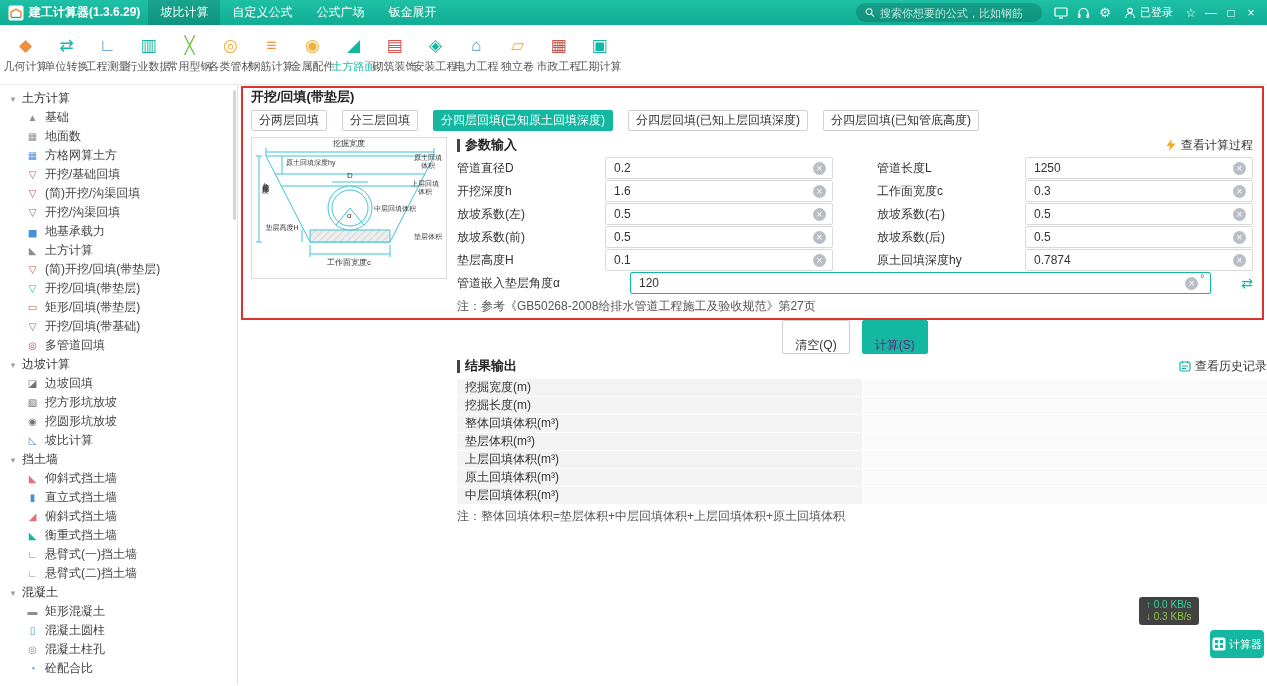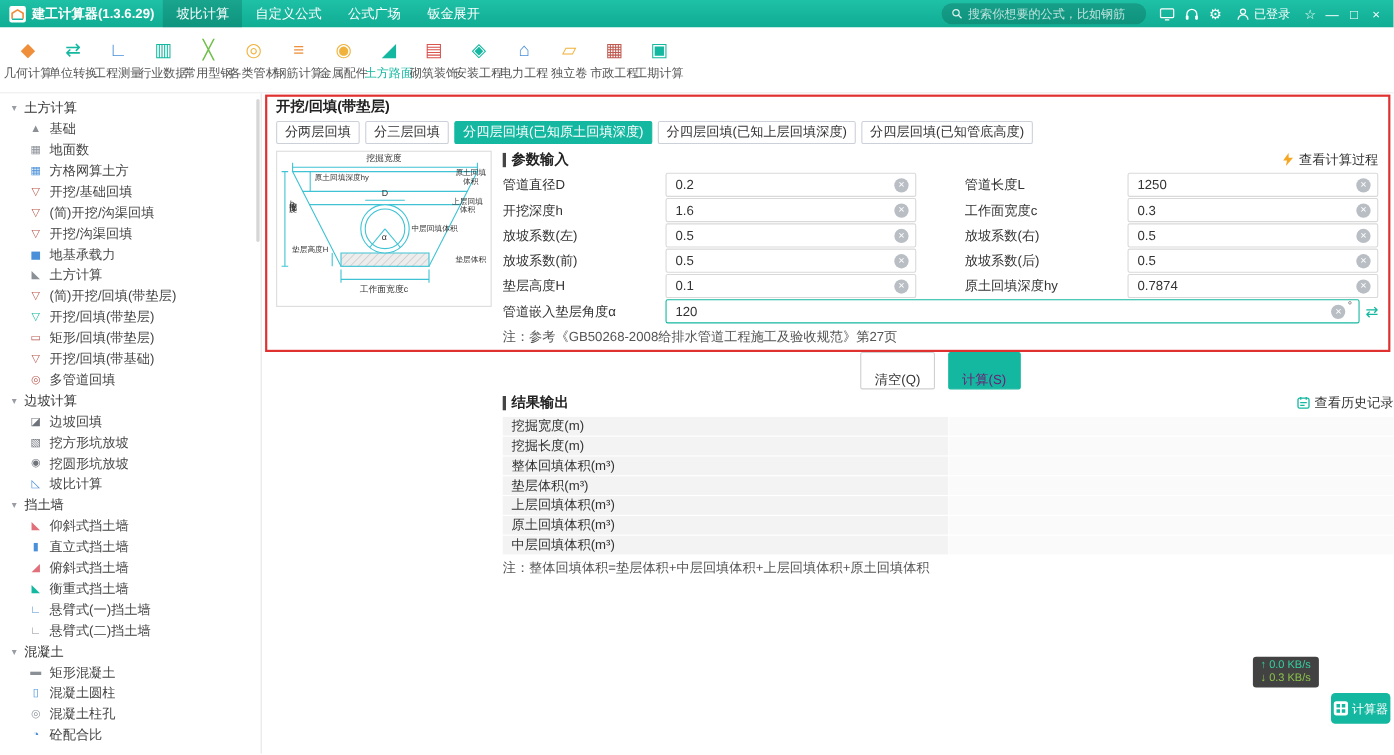--- a/index.html
+++ b/index.html
@@ -32,21 +32,21 @@
   .app-body { display:flex; height:600px; }
   .sidebar { width:238px; border-right:1px solid #e2e2e2; padding-top:4px; position:relative; overflow:hidden; flex-shrink:0; background:#fff; }
   .side-row { height:19px; display:flex; align-items:center; gap:6px; font-size:12px; color:#444; padding-left:26px; cursor:pointer; white-space:nowrap; }
   .side-row .s-icon { font-size:10px; width:13px; text-align:center; flex-shrink:0; }
   .side-row.header { padding-left:8px; gap:4px; color:#333; }
   .side-row.header .s-icon { font-size:9px; width:10px; }
   .side-scroll { position:absolute; top:5px; right:1px; width:3px; height:130px; background:#d6d6d6; border-radius:2px; }
 
   .main { flex:1; padding-left:13px; background:#fff; position:relative; }
   .page-title { display:block; font-size:13px; font-weight:bold; color:#222; margin-top:3px; }
-  .tabs { display:flex; gap:5px; margin-top:4px;border-radius:10px; }
+  .tabs { display:flex; gap:15px; margin-top:4px;border-radius:10px; }
   .tab { height:21px; padding:0 7px; font-size:12px; border:1px solid #ccd1d9; background:#fff; color:#333; border-radius:2px; cursor:pointer; font-family:inherit; white-space:nowrap; }
   .tab.active { background:#14b8a0; border-color:#14b8a0; color:#fff; }
 
   .content-row { display:flex; margin-top:6px; }
   .diagram { width:196px; height:142px; border:1px solid #dcdcdc; position:relative; flex-shrink:0; background:#fff;text-decoration:underline; }
   .dlab { position:absolute; font-size:8px; color:#333; line-height:9px; }
   .nw { white-space:nowrap; }
   .vert { writing-mode:vertical-rl; text-orientation:upright; letter-spacing:1px; font-size:7px; }
 
   .params { flex:1; margin-left:10px; padding-right:14px; min-width:0; }
@@ -54,21 +54,21 @@
   .sec-title { font-size:13px; font-weight:bold; color:#222; display:flex; align-items:center; }
   .sec-title::before { content:""; width:3px; height:13px; background:#454545; margin-right:5px; }
   .sec-link { margin-left:auto; display:flex; align-items:center; gap:4px; font-size:12px; color:#333; cursor:pointer; }
 
   .form-grid { display:grid; grid-template-columns:1fr 1fr; column-gap:44px; row-gap:1px; margin-top:4px; }
   .field { display:flex; align-items:center; height:22px; }
   .f-label { width:148px; font-size:12px; color:#333; flex-shrink:0; white-space:nowrap; }
   .f-input { flex:1; display:flex; align-items:center; border:1px solid #d9d9d9; border-radius:2px; height:22px; background:#fff; padding:0 6px 0 8px; min-width:0; }
   .f-input input { border:none; outline:none; flex:1; font-size:12px; color:#333; background:transparent; font-family:inherit; min-width:0; }
   .clear { width:13px; height:13px; border-radius:50%; background:#b9bec4; color:#fff; font-size:10px; line-height:13px; text-align:center; cursor:pointer; flex-shrink:0; }
-  .angle-row { margin-top:1px; }
+  .angle-row { margin-top:1px;gap:25px; }
   .angle-row .f-input { border-color:#14b8a0;align-items:center; }
   .degree { font-size:10px; color:#666; margin-left:2px; align-self:flex-start; line-height:12px; }
   .swap { color:#14b8a0; font-size:14px; margin-left:5px; cursor:pointer; flex-shrink:0; }
   .p-note { font-size:12px; color:#555; margin-top:4px; }
   .btn-row { display:flex; justify-content:center; gap:12px; margin-top:5px; }
   .btn { height:21px; padding:16px 12px; font-size:12px; border-radius:2px; cursor:pointer; font-family:inherit; }
   .btn-clear { background:#fff; border:1px solid #d0d0d0; color:#333; }
   .btn-calc { background:#14b8a0; border:1px solid #14b8a0; color:#701a75; }
 
   .results { margin-top:4px; margin-left:206px; }

